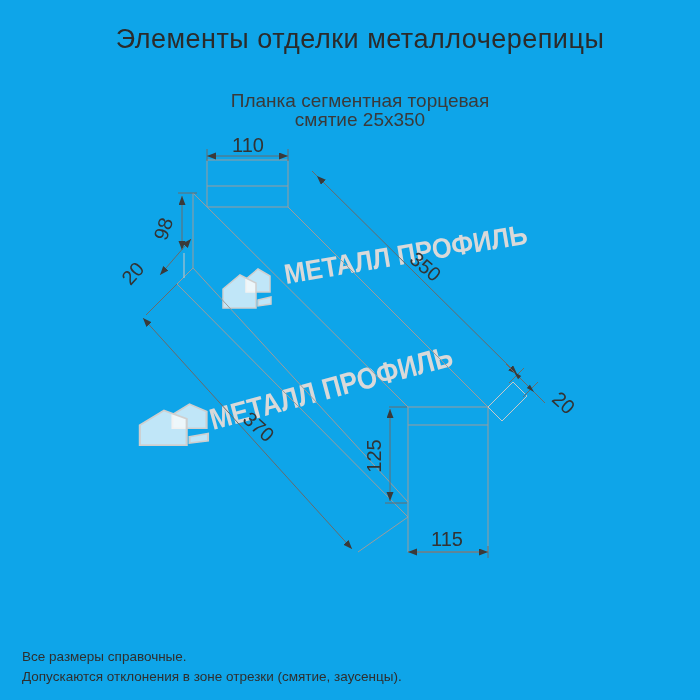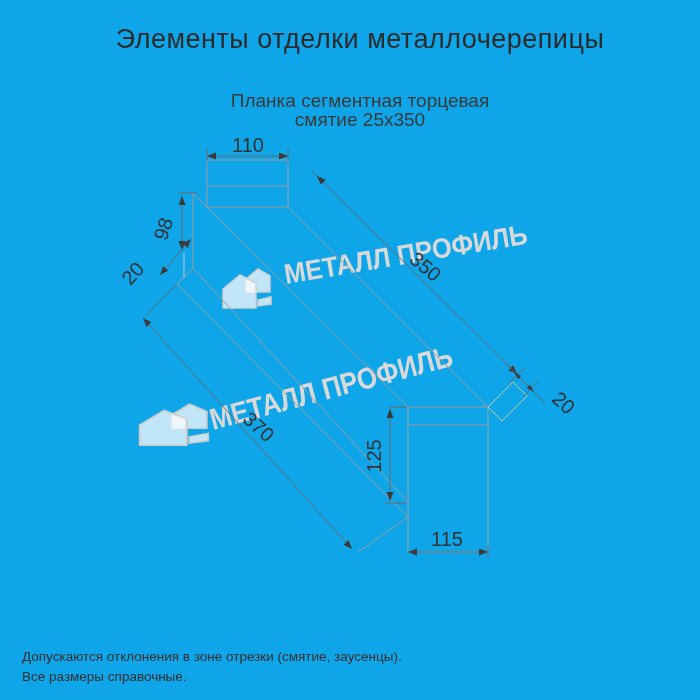--- a/index.html
+++ b/index.html
@@ -145,17 +145,17 @@
       <g>
         <path class="dim" d="M488,546 V558"></path>
         <path class="dim" d="M408,552 H488" marker-start="url(#as)" marker-end="url(#ae)"></path>
         <text class="dim-label" x="447" y="546" text-anchor="middle">115</text>
       </g>
 
     </g>
   </svg>
 
   <div class="footer">
+    <div>Все размеры справочные.</div>
     <div>Допускаются отклонения в зоне отрезки (смятие, заусенцы).</div>
-    <div>Все размеры справочные.</div>
   </div>
 
 </div>
 
 </body></html>

